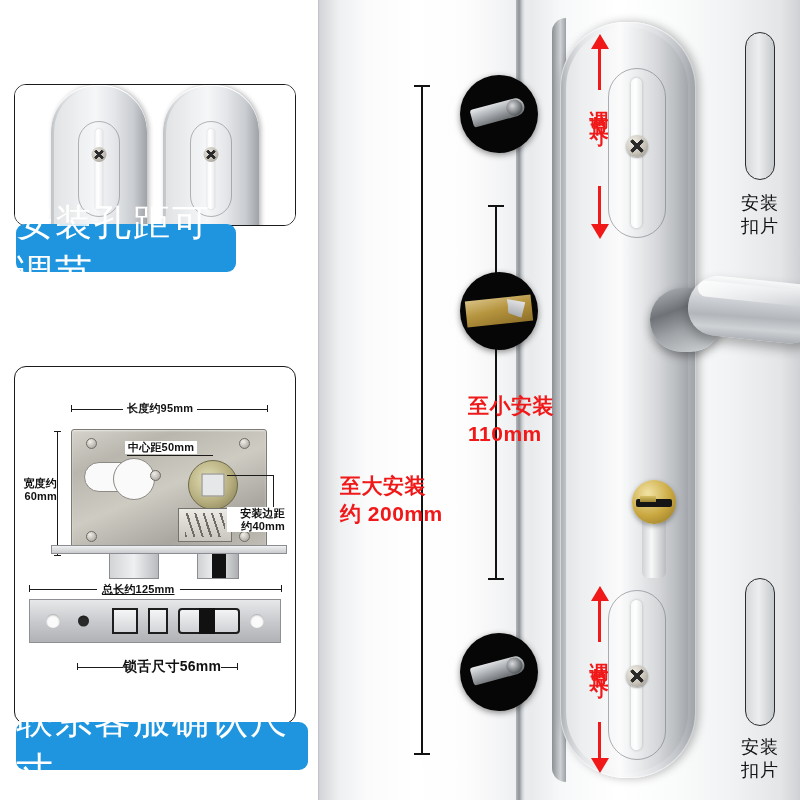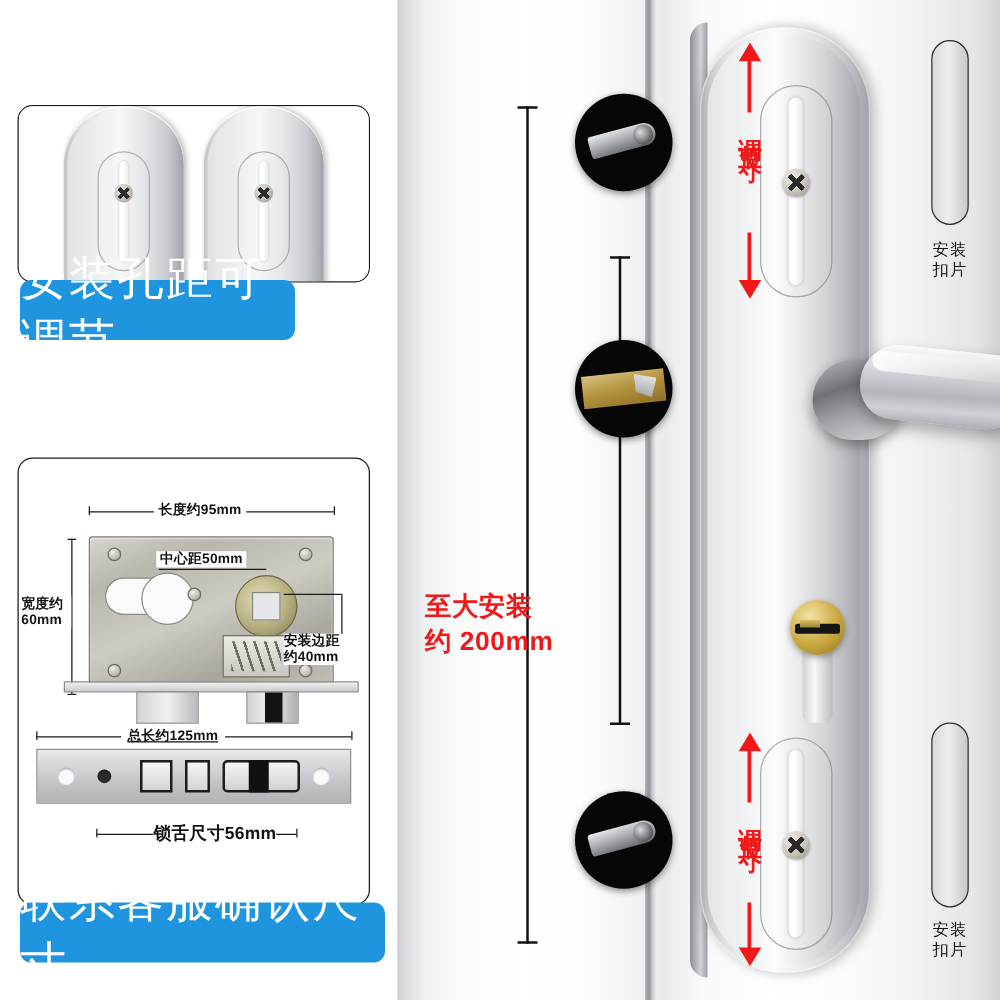--- a/index.html
+++ b/index.html
@@ -232,21 +232,21 @@
   .dim-label {
     position: absolute;
     color: #111;
     font-size: 11px;
     font-weight: 700;
     background: #ffffff;
     white-space: nowrap;
     line-height: 1.15;
     letter-spacing: .2px;
   }
-  .dim-label.multi { text-align: left; }
+  .dim-label.multi { text-align: right; }
 
   
   .photo {
     position: absolute;
     left: 320px; top: 0;
     width: 480px; height: 800px;
     background:
       linear-gradient(90deg,
         #d3d5d8 0%, #eef0f1 4%, #fbfbfc 10%, #ffffff 20%,
         #fdfdfd 30%, #f3f4f5 38%, #e9eaec 44%, #f7f8f9 50%,
@@ -398,21 +398,21 @@
     position: absolute;
     width: 30px; height: 148px;
     border: 1px solid #2d2d2d;
     border-radius: 15px;
     background: linear-gradient(90deg,#d6d8da,#eceeef 45%,#c6c9cc);
   }
   .clip-label {
     position: absolute;
     width: 70px;
     text-align: center;
-    font-size: 13px;
+    font-size: 18px;
     color: #141414;
     line-height: 1.25;
     letter-spacing: 1px;
   }
 
   
   .red-vert {
     position: absolute;
     color: #f01818;
     font-size: 19px;
@@ -616,20 +616,24 @@
     <div class="red-vert" style="left:270px; top:96px;">调节尺寸</div>
     <div class="arrow-stem" style="left:278px; top:186px; height:40px;"></div>
     <div class="arrow-down-head" style="left:271px; top:224px;"></div>
 
     <div class="arrow-stem" style="left:278px; top:600px; height:42px;"></div>
     <div class="arrow-up-head" style="left:271px; top:586px;"></div>
     <div class="red-vert" style="left:270px; top:648px;">调节尺寸</div>
     <div class="arrow-stem" style="left:278px; top:722px; height:38px;"></div>
     <div class="arrow-down-head" style="left:271px; top:758px;"></div>
 
+    <div class="red-text" style="left:148px; top:392px;">
+      <div>至小安装</div>
+      <div>110mm</div>
+    </div>
 
     <div class="red-text" style="left:20px; top:472px;">
       <div>至大安装</div>
       <div>约 200mm</div>
     </div>
 
     <div class="clip" style="left:425px; top:32px;"></div>
     <div class="clip-label" style="left:405px; top:192px;">
       <div>安装</div>
       <div>扣片</div>

